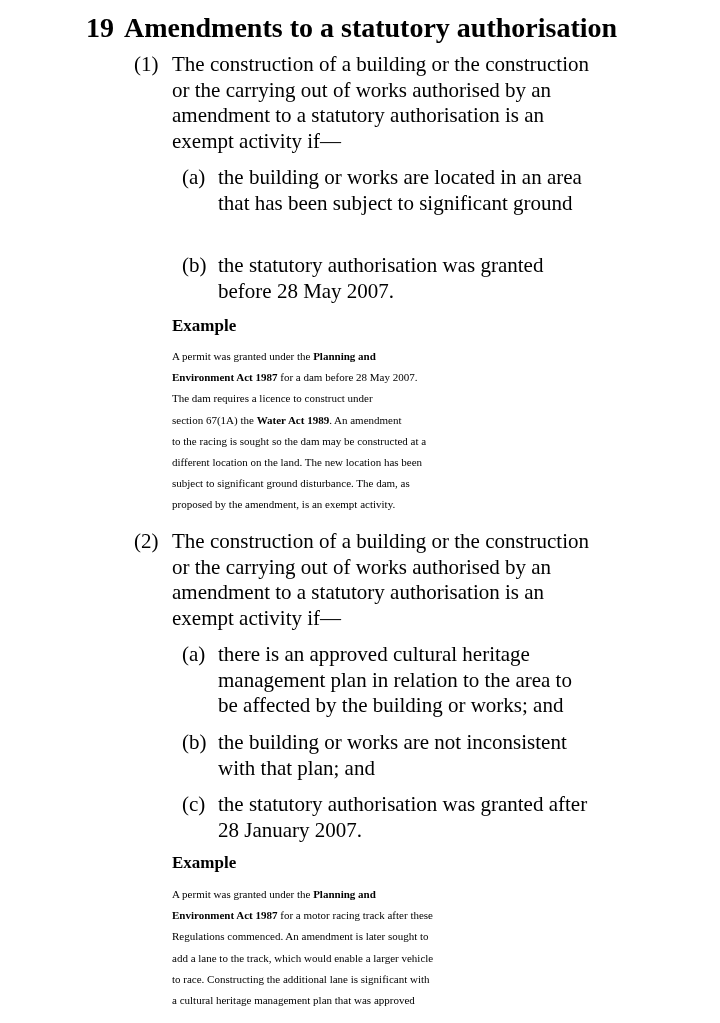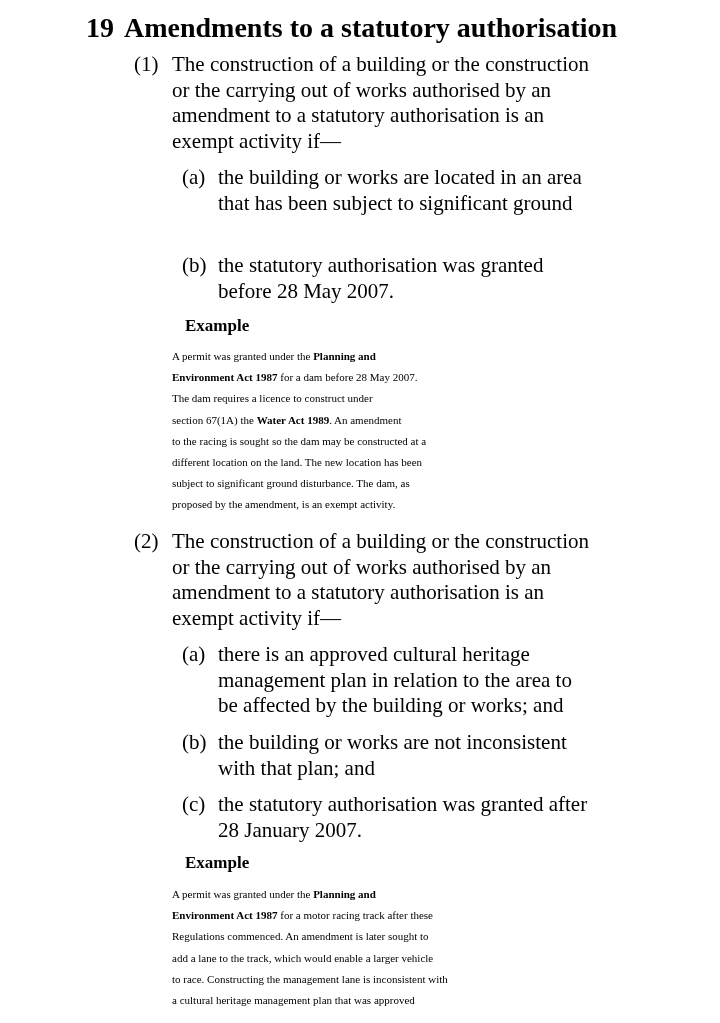--- a/index.html
+++ b/index.html
@@ -19,21 +19,21 @@
   .sub .lbl { position: absolute; left: 0; top: 0; }
   .sub .txt { margin-left: 38px; }
   .para {
     position: absolute; left: 182px; width: 440px;
     font-size: 21px; line-height: 25.5px;
   }
   .para .lbl { position: absolute; left: 0; top: 0; }
   .para .txt { margin-left: 36px; }
   .ex-title {
     position: absolute; left: 172px;
-    font-size: 17px; font-weight: bold; line-height: 22px; margin-left: 13px;
+    font-size: 17px; font-weight: bold; line-height: 22px;
   }
   .ex-body {
     position: absolute; left: 172px; width: 450px;
     font-size: 11px; line-height: 21.2px;
   }
   .ex-body b { font-weight: bold; }
   .ln { display: block; white-space: nowrap; }
 </style>
 </head>
 <body>
@@ -114,15 +114,15 @@
     <span class="ln">28 January 2007.</span>
   </div>
 </div>
 
 <div class="ex-title" style="top:852px;">Example</div>
 <div class="ex-body" style="top:884px;" id="ex1">
     <span class="ln"><span>A permit was granted under the </span><b>Planning and</b></span>
     <span class="ln"><b>Environment Act 1987</b><span> for a motor racing track after these</span></span>
     <span class="ln"><span>Regulations commenced. An amendment is later sought to</span></span>
     <span class="ln"><span>add a lane to the track, which would enable a larger vehicle</span></span>
-    <span class="ln"><span>to race. Constructing the management lane is inconsistent with</span></span>
+    <span class="ln"><span>to race. Constructing the additional lane is significant with</span></span>
     <span class="ln"><span>a cultural heritage management plan that was approved</span></span>
   </div>
 
 </body></html>

